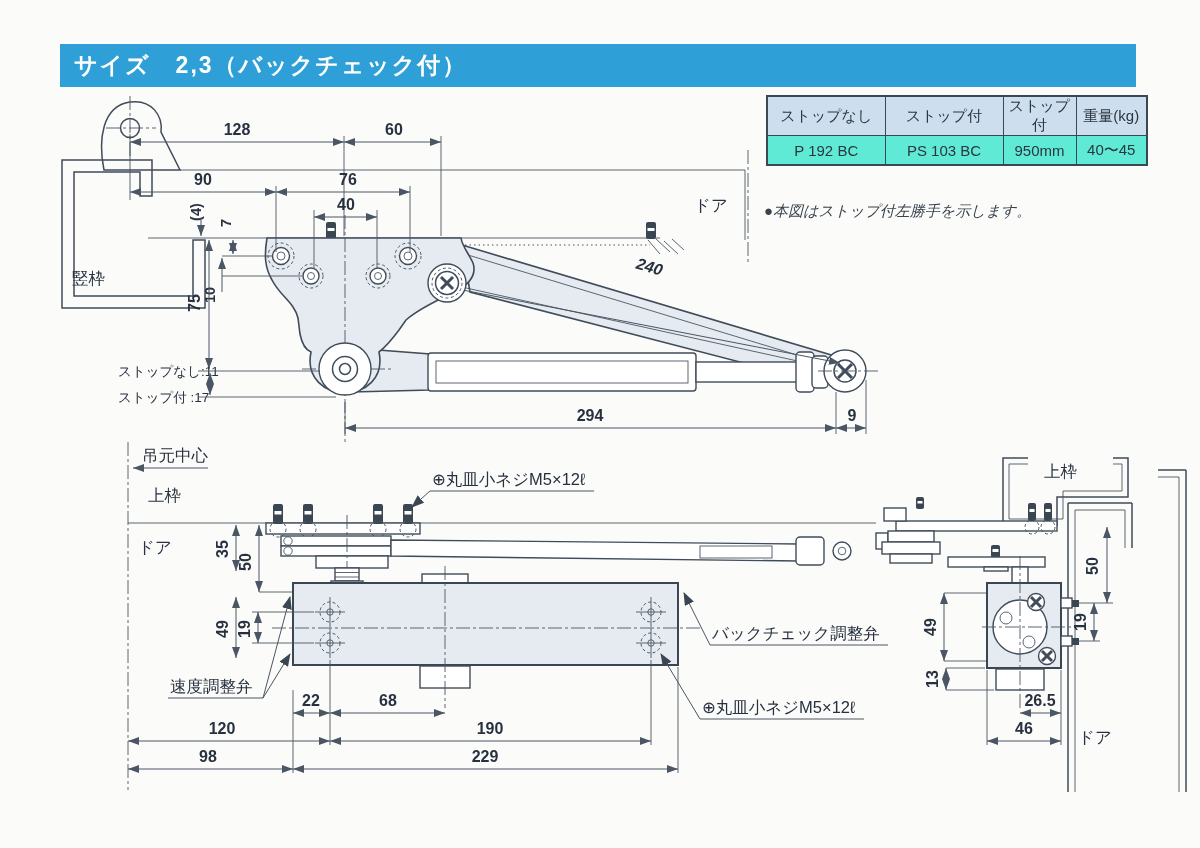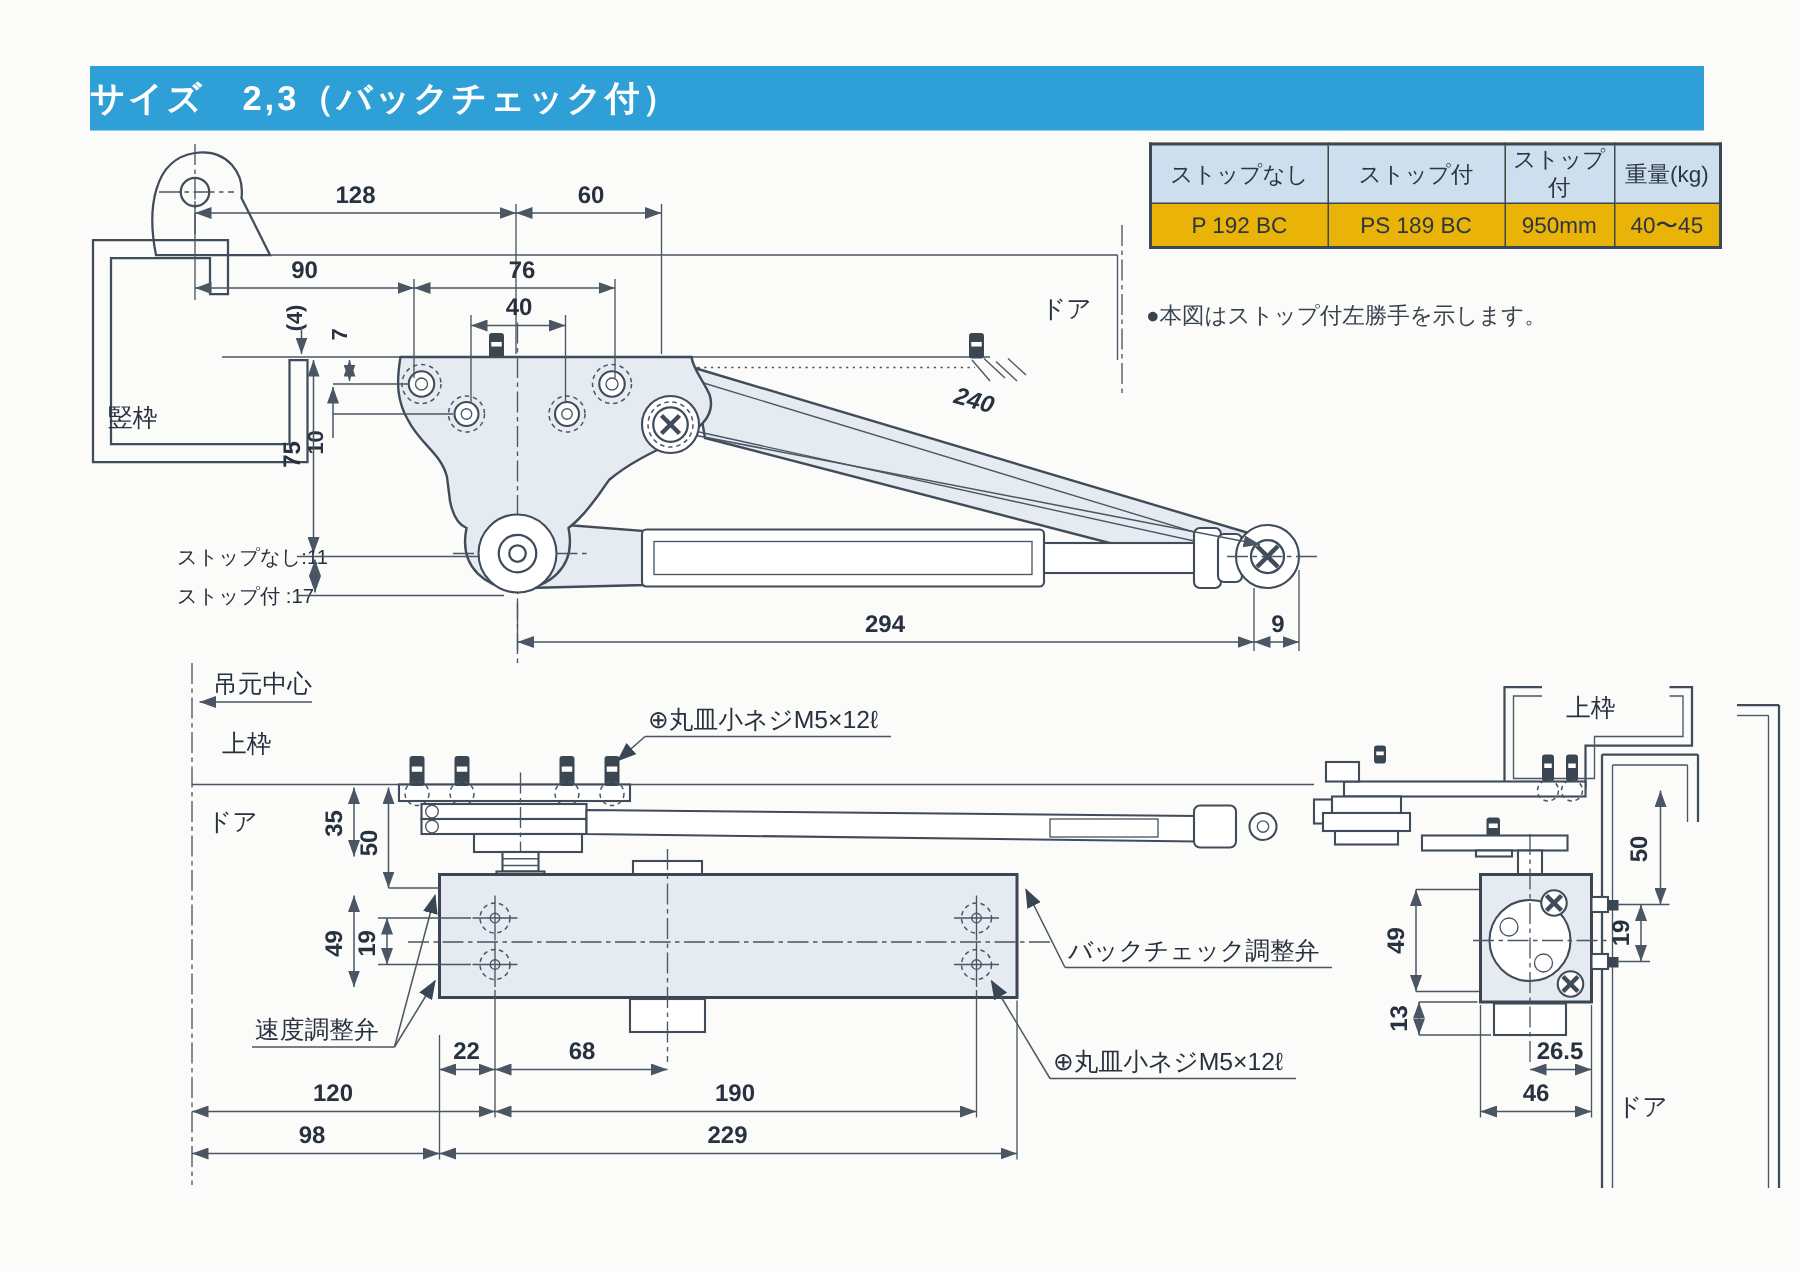--- a/index.html
+++ b/index.html
@@ -6,38 +6,38 @@
   body{
     width:1200px;height:848px;position:relative;
     background:#fbfbf9;
     font-family:"Liberation Sans","DejaVu Sans",sans-serif;
     color:#2c3640;overflow:hidden;
   }
   .titlebar{
     position:absolute;left:60px;top:44px;width:1076px;height:43px;
     background:#2fa0d7;color:#ffffff;
     font-size:23px;font-weight:bold;letter-spacing:2px;
-    line-height:43px;box-sizing:border-box;
+    line-height:43px;padding-left:14px;box-sizing:border-box;
     white-space:nowrap;
   }
   table.spec{
     position:absolute;left:766px;top:95px;width:380px;
     border-collapse:collapse;table-layout:fixed;
     font-size:15px;color:#2c3640;
-    border:2px solid #3c4754;background:#eab308;
+    border:2px solid #3c4754;background:#5eead4;
   }
   table.spec th,table.spec td{
     border:1px solid #3c4754;text-align:center;
     padding:0;height:28px;font-weight:normal;
   }
   table.spec th{background:#cddfee;height:26px;}
   .col1{width:118px}.col2{width:118px}.col3{width:73px}.col4{width:71px}
   .notes{
     position:absolute;left:764px;top:196px;width:420px;
-    font-size:15px;color:#39434e;line-height:29px;
+    font-size:15px;color:#39434e;line-height:29px;font-style:italic;
   }
   svg{position:absolute;left:0;top:0;}
   svg text{
     font-family:"Liberation Sans","DejaVu Sans",sans-serif;
     fill:#273140;
   }
   .dimtxt{font-size:16px;font-weight:bold;}
   .dimtxt-s{font-size:14.5px;font-weight:bold;}
   .lbl{font-size:16.5px;}
   .lbl-s{font-size:13.5px;}
@@ -68,21 +68,21 @@
     </colgroup>
   <tbody>
       <tr>
     <th>ストップなし</th>
     <th>ストップ付</th>
     <th>ストップ付</th>
     <th>重量(kg)</th>
   </tr>
   <tr>
     <td>P 192 BC</td>
-    <td>PS 189 BC</td>
+    <td>PS 103 BC</td>
     <td>950mm</td>
     <td>40〜45</td>
   </tr>
 </tbody>
   </table>
 
 <div class="notes">
   <div>●本図はストップ付左勝手を示します。</div>
 </div>
 

